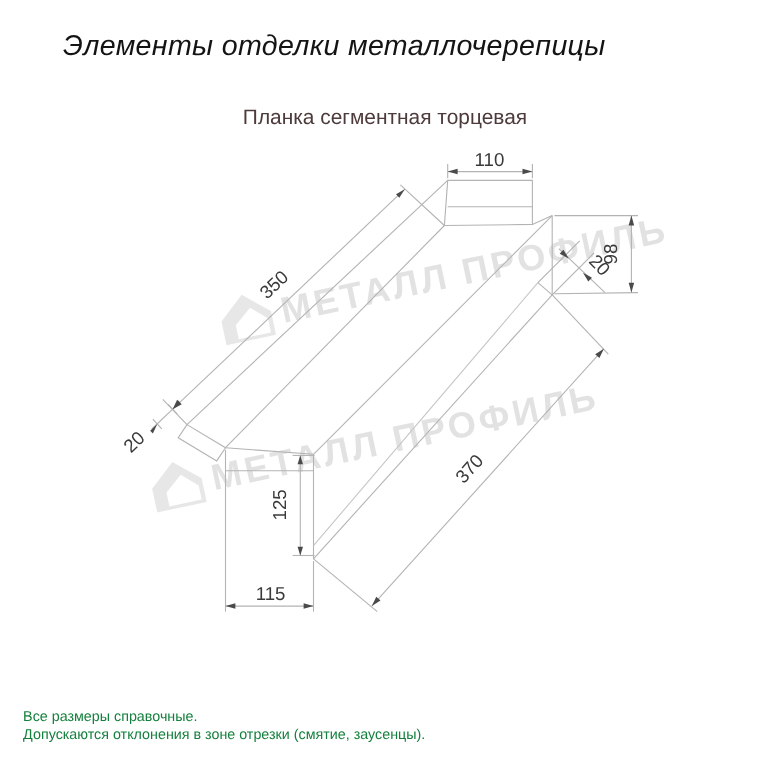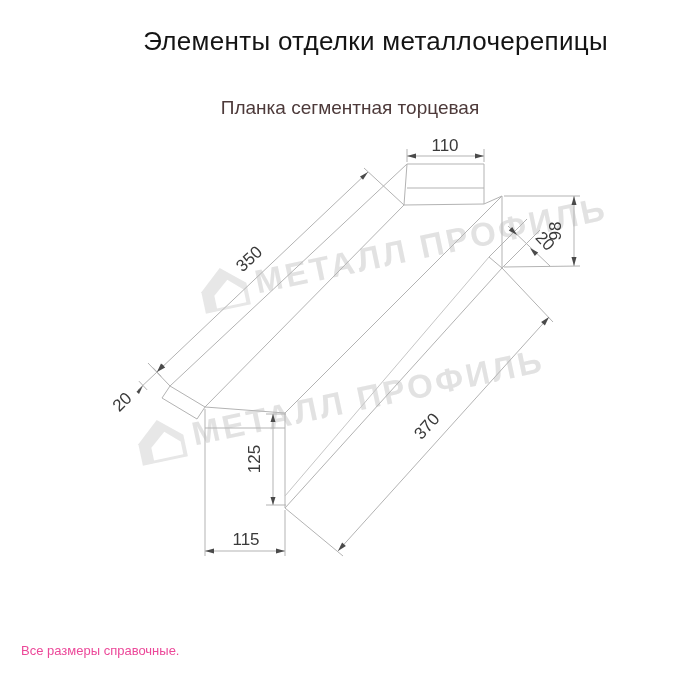--- a/index.html
+++ b/index.html
@@ -1,23 +1,23 @@
 <!DOCTYPE html>
 <html><head>
 <meta charset="utf-8">
 <style>
   html,body{margin:0;padding:0;background:#ffffff;}
   body{width:700px;height:700px;position:relative;overflow:hidden;
        font-family:"Liberation Sans", sans-serif;}
-  .page-title{position:absolute;top:26px;left:0;width:608px;text-align:right;
-       font-size:26px;color:#141414;letter-spacing:.3px;}
+  .page-title{position:absolute;top:26px;left:0;width:608px;text-align:center;
+       font-size:26px;color:#141414;letter-spacing:.3px;font-style:italic;}
   .subtitle{position:absolute;top:96px;left:0;width:700px;text-align:center;
        font-size:19px;line-height:23px;color:#4d3a3a;}
   .footnotes{position:absolute;left:21px;top:642px;font-size:13px;line-height:17px;
-       color:#ec4899;}
+       color:#15803d;}
   svg.drawing{position:absolute;left:0;top:0;}
   .shape{stroke:#b3b3b3;fill:none;stroke-width:1;}
   .shape-light{stroke:#c6c6c6;fill:none;stroke-width:1;}
   .dimline{stroke:#b3b3b3;fill:none;stroke-width:1;}
   .arrow{fill:#4a4a4a;stroke:none;}
   .dimtext{fill:#3a3a3a;font-size:17px;font-family:"Liberation Sans",sans-serif;}
   .wm-text{fill:#dedede;font-size:33px;font-weight:bold;letter-spacing:3px;
        font-family:"Liberation Sans",sans-serif;}
   .wm-house{fill:#e3e3e3;}
   .wm-house-inner{fill:#ffffff;}
@@ -144,13 +144,14 @@
     <line class="dimline" x1="285" y1="508" x2="343" y2="556"></line>
     <line class="dimline" x1="338" y1="551" x2="549" y2="317"></line>
     <polygon class="arrow" points="338,551 345.9,546 342.1,542.6"></polygon>
     <polygon class="arrow" points="549,317 544.9,325.4 541.1,322"></polygon>
     <text class="dimtext" x="0" y="0" text-anchor="middle" transform="translate(431,430) rotate(-48)">370</text>
   </g>
 </svg>
 
 <div class="footnotes">
   <div>Все размеры справочные.</div>
+  <div>Допускаются отклонения в зоне отрезки (смятие, заусенцы).</div>
 </div>
 
 </body></html>

